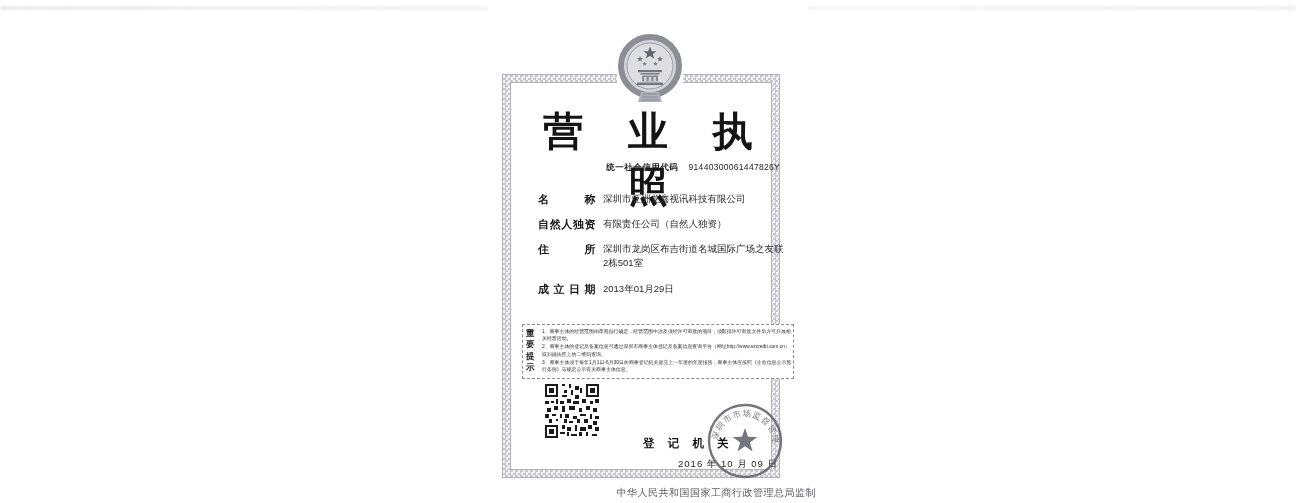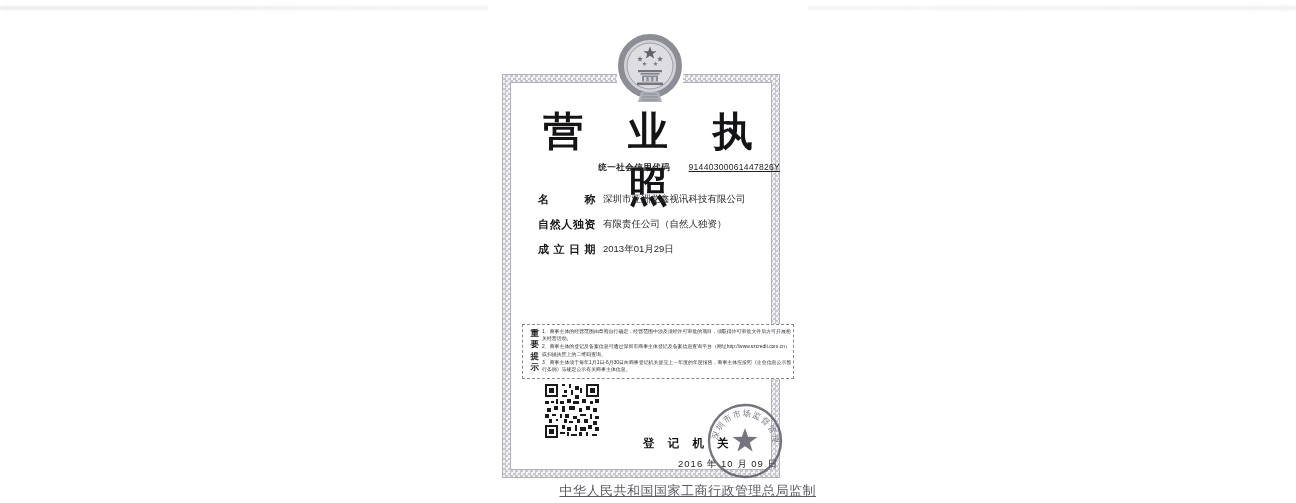--- a/index.html
+++ b/index.html
@@ -16,49 +16,49 @@
          background:repeating-conic-gradient(#c7c7cd 0% 25%, #f3f3f6 0% 50%) 0 0/5px 5px;}
   .frame-inner{position:absolute;inset:7px;background:#fff;border:1px solid #b2b2ba;}
 
   .emblem{position:absolute;left:129px;top:30px;width:66px;height:80px;background:#fff;z-index:3;}
 
   .title{position:absolute;left:0;top:104px;width:100%;text-align:center;z-index:4;
          font-size:40px;font-weight:900;letter-spacing:.42em;padding-left:.42em;box-sizing:border-box;
          color:#141416;}
   .code-line{position:absolute;top:162px;right:28px;z-index:4;font-size:8.5px;color:#222;white-space:nowrap;}
   .code-line .lbl{font-weight:bold;letter-spacing:.5px;font-family:Liberation Mono, monospace;}
-  .code-line .code{margin-left:16px;letter-spacing:.3px;text-decoration:underline;}
+  .code-line .code{margin-left:8px;letter-spacing:.3px;}
 
   .fields{position:absolute;left:50px;top:192px;width:250px;z-index:4;}
   .frow{display:flex;margin-bottom:10px;}
   .frow .flabel{width:58px;min-width:58px;font-weight:bold;font-size:11px;color:#17171a;
                 text-align:justify;text-align-last:justify;letter-spacing:.5px;}
   .frow .fvalue{margin-left:7px;font-size:9.5px;color:#28282c;width:186px;line-height:1.45;}
   .frow.addr{margin-bottom:12px;}
 
   .notice{position:absolute;left:34px;top:324px;width:272px;height:55px;box-sizing:border-box;
           border:1px dashed #8a8a90;display:flex;z-index:4;background:#fff;}
   .notice-side{width:13px;min-width:13px;padding:3px 0 0 3px;font-size:8.5px;font-weight:bold;
-               line-height:1.35;color:#222;word-break:break-all;text-align:right;}
+               line-height:1.35;color:#222;word-break:break-all;}
   .notice-body{position:relative;flex:1;overflow:hidden;padding:3px 2px 0 3px;}
   .notice-text{width:408px;transform:scale(0.615);transform-origin:0 0;
                font-size:8px;line-height:1.5;color:#2c2c30;}
   .notice-text p{margin:0 0 1px 0;}
 
   .qr{position:absolute;left:57px;top:384px;width:54px;height:54px;z-index:4;}
 
   .reg-label{position:absolute;left:155px;top:436px;z-index:4;font-size:11.5px;font-weight:bold;
              letter-spacing:5px;color:#141416;white-space:nowrap;text-align:right;}
   .issue-date{position:absolute;right:30px;top:458px;z-index:4;font-size:9.5px;color:#1d1d20;
               letter-spacing:1px;white-space:nowrap;}
 
   .seal{position:absolute;left:218px;top:402px;width:78px;height:78px;z-index:5;opacity:.85;}
 
-  .footer{position:absolute;right:-8px;bottom:3px;z-index:4;font-size:13px;color:#5a5a60;
-          letter-spacing:.5px;white-space:nowrap;text-decoration:underline;}
+  .footer{position:absolute;right:-8px;bottom:3px;z-index:4;font-size:10px;color:#5a5a60;
+          letter-spacing:.5px;white-space:nowrap;}
 </style>
 </head>
 <body>
 
 <div class="canvas">
   <div class="scan-streak"></div>
 
   <div class="page">
 
     <div class="frame">
@@ -95,20 +95,24 @@
     </div>
 
     <div class="fields">
       <div class="frow">
         <span class="flabel">名称</span>
         <span class="fvalue">深圳市亚洲龙鑫视讯科技有限公司</span>
       </div>
       <div class="frow">
         <span class="flabel">自然人独资</span>
         <span class="fvalue">有限责任公司（自然人独资）</span>
+      </div>
+      <div class="frow addr">
+        <span class="flabel">住所</span>
+        <span class="fvalue">深圳市龙岗区布吉街道名城国际广场之友联2栋501室</span>
       </div>
       <div class="frow">
         <span class="flabel">成立日期</span>
         <span class="fvalue">2013年01月29日</span>
       </div>
     </div>
 
     <div class="notice">
       <div class="notice-side">重要提示</div>
       <div class="notice-body">

